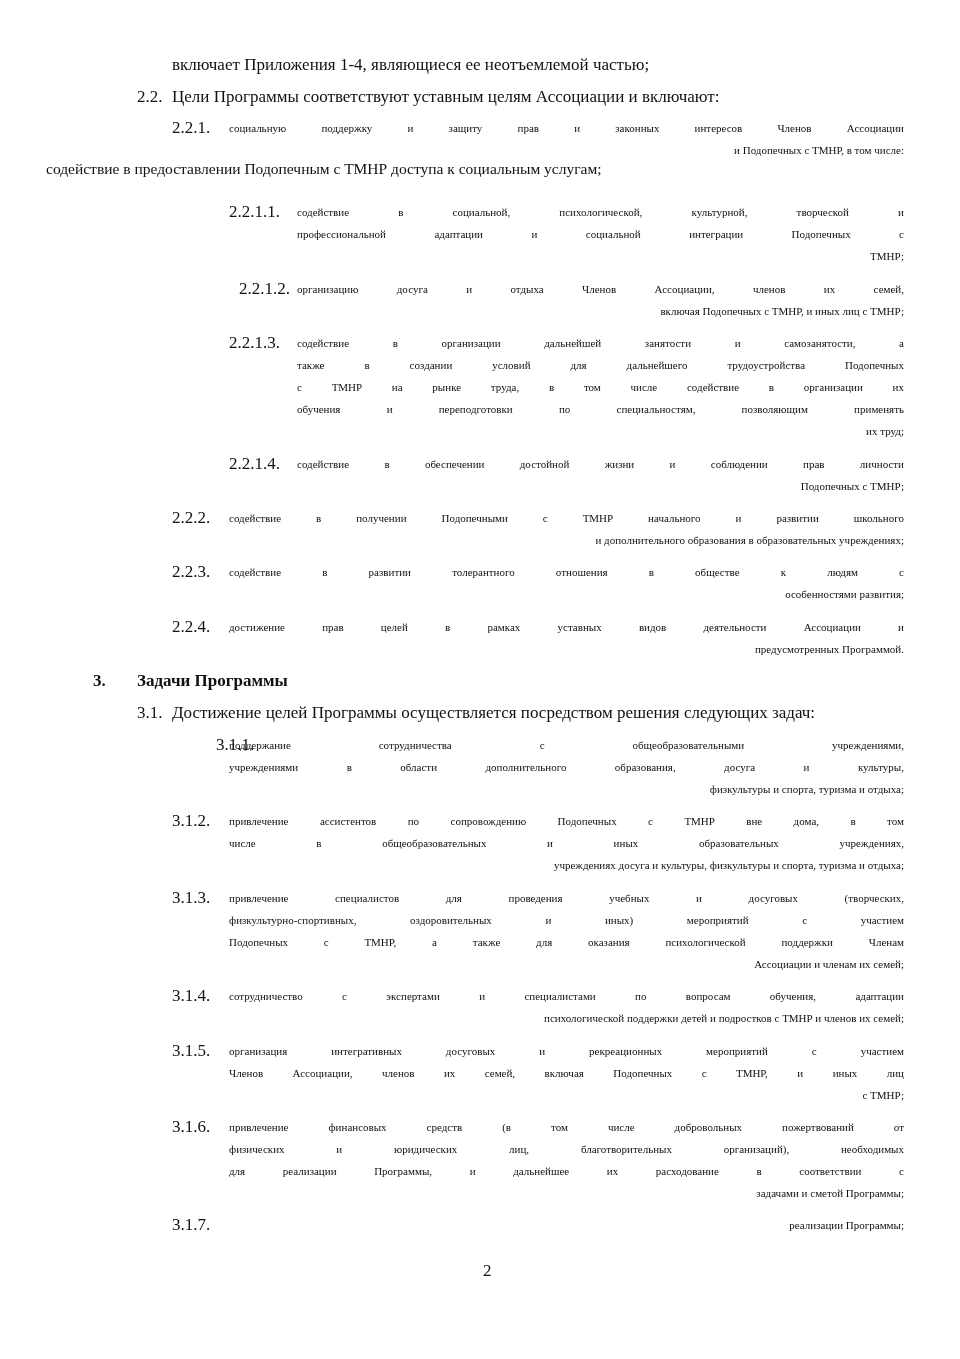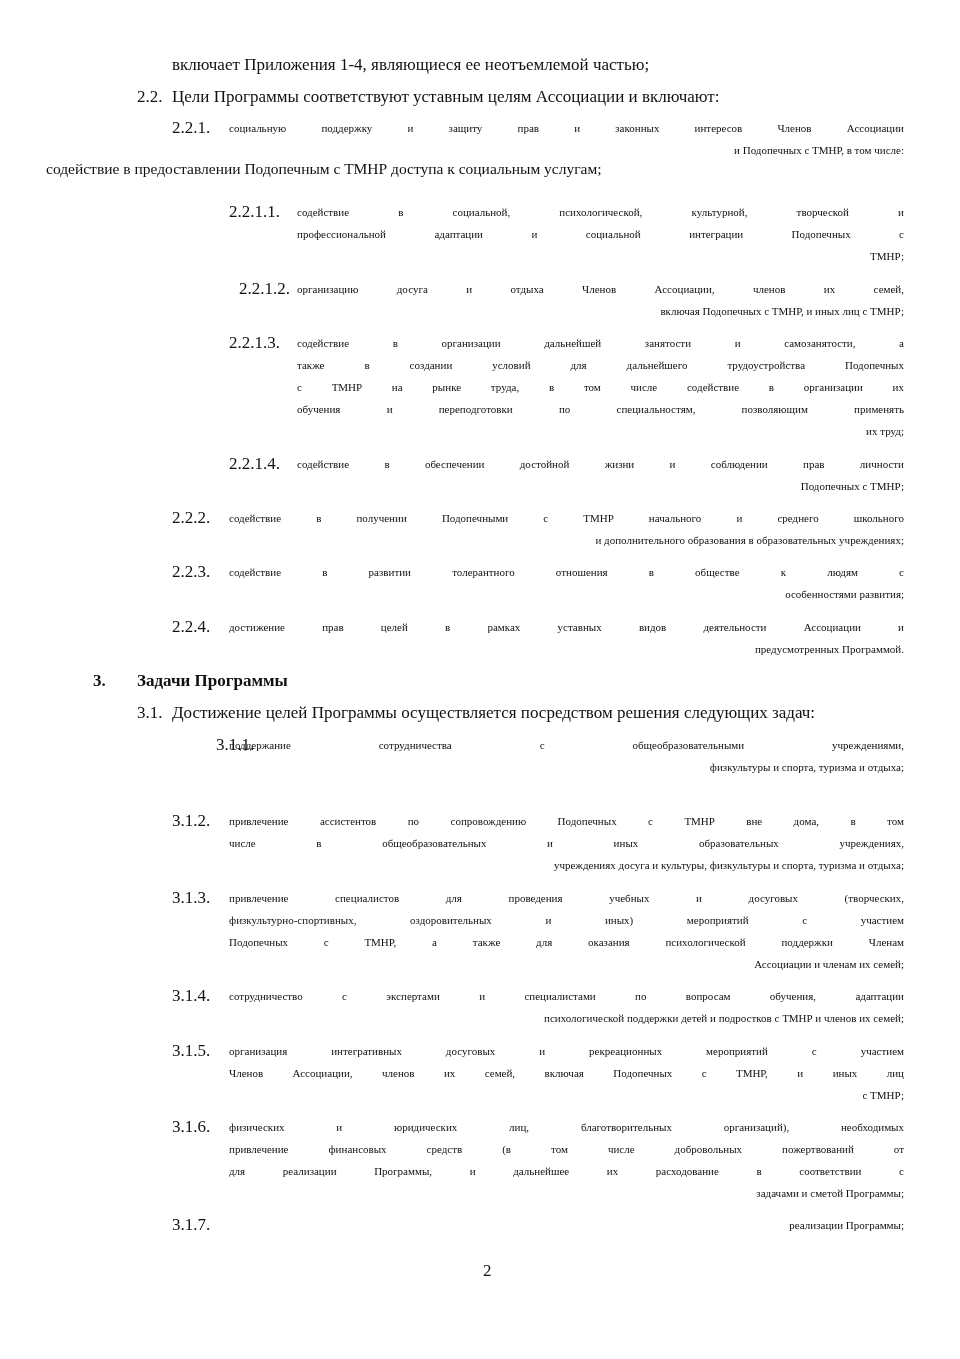--- a/index.html
+++ b/index.html
@@ -54,21 +54,21 @@
   </div>
 
   <div class="num" style="left:229px; top:453px;">2.2.1.4.</div>
   <div class="txt" style="left:297px; top:453px; width:607px;">
     <span class="jl">содействие в обеспечении достойной жизни и соблюдении прав личности</span>
     <span class="ll">Подопечных с ТМНР;</span>
   </div>
 
   <div class="num" style="left:172px; top:507px;">2.2.2.</div>
   <div class="txt" style="left:229px; top:507px; width:675px;">
-    <span class="jl">содействие в получении Подопечными с ТМНР начального и среднего школьного</span>
+    <span class="jl">содействие в получении Подопечными с ТМНР начального и развитии школьного</span>
     <span class="ll">и дополнительного образования в образовательных учреждениях;</span>
   </div>
 
   <div class="num" style="left:172px; top:561px;">2.2.3.</div>
   <div class="txt" style="left:229px; top:561px; width:675px;">
     <span class="jl">содействие в развитии толерантного отношения в обществе к людям с</span>
     <span class="ll">особенностями развития;</span>
   </div>
 
   <div class="num" style="left:172px; top:616px;">2.2.4.</div>
@@ -79,20 +79,21 @@
 
   <div class="num bold" style="left:93px; top:670px;">3.</div>
   <div class="line bold" style="left:137px; top:670px;">Задачи Программы</div>
 
   <div class="num" style="left:137px; top:702px;">3.1.</div>
   <div class="line" style="left:172px; top:702px;">Достижение целей Программы осуществляется посредством решения следующих задач:</div>
 
   <div class="num" style="left:172px; top:734px;margin-left:44px;">3.1.1.</div>
   <div class="txt" style="left:229px; top:734px; width:675px;">
     <span class="jl">поддержание сотрудничества с общеобразовательными учреждениями,</span>
+    <span class="jl">учреждениями в области дополнительного образования, досуга и культуры,</span>
     <span class="ll">физкультуры и спорта, туризма и отдыха;</span>
   </div>
 
   <div class="num" style="left:172px; top:810px;">3.1.2.</div>
   <div class="txt" style="left:229px; top:810px; width:675px;">
     <span class="jl">привлечение ассистентов по сопровождению Подопечных с ТМНР вне дома, в том</span>
     <span class="jl">числе в общеобразовательных и иных образовательных учреждениях,</span>
     <span class="ll">учреждениях досуга и культуры, физкультуры и спорта, туризма и отдыха;</span>
   </div>
 
@@ -112,22 +113,22 @@
 
   <div class="num" style="left:172px; top:1040px;">3.1.5.</div>
   <div class="txt" style="left:229px; top:1040px; width:675px;">
     <span class="jl">организация интегративных досуговых и рекреационных мероприятий с участием</span>
     <span class="jl">Членов Ассоциации, членов их семей, включая Подопечных с ТМНР, и иных лиц</span>
     <span class="ll">с ТМНР;</span>
   </div>
 
   <div class="num" style="left:172px; top:1116px;">3.1.6.</div>
   <div class="txt" style="left:229px; top:1116px; width:675px;">
+    <span class="jl">привлечение финансовых средств (в том числе добровольных пожертвований от</span>
     <span class="jl">физических и юридических лиц, благотворительных организаций), необходимых</span>
-    <span class="jl">привлечение финансовых средств (в том числе добровольных пожертвований от</span>
     <span class="jl">для реализации Программы, и дальнейшее их расходование в соответствии с</span>
     <span class="ll">задачами и сметой Программы;</span>
   </div>
 
   <div class="num" style="left:172px; top:1214px;">3.1.7.</div>
   <div class="txt" style="left:229px; top:1214px; width:675px;">
     <span class="ll">реализации Программы;</span>
   </div>
 
   <div class="line" style="left:483px; top:1260px;">2</div>

